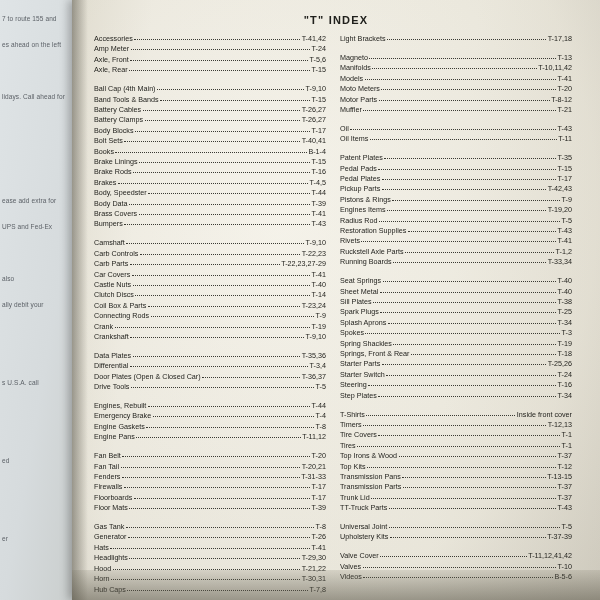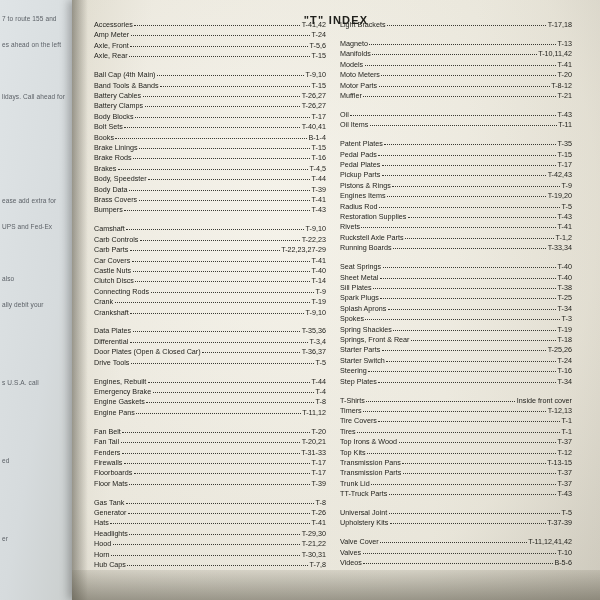--- a/index.html
+++ b/index.html
@@ -84,21 +84,21 @@
     text-align: center;
     font-size: 11px;
     font-weight: bold;
     letter-spacing: 1.2px;
     color: #20201c;
     z-index: 3;
   }
   .cols {
     position: absolute;
     left: 0;
-    top: 20px;
+    top: 34px;
     width: 528px;
     height: 530px;
     z-index: 3;
   }
   .col {
     position: absolute;
     top: 0;
     width: 232px;
   }
   .col-left { left: 22px; }
@@ -272,20 +272,25 @@
               <span class="label">Castle Nuts</span>
               <span class="dots"></span>
               <span class="pages">T-40</span>
             </div>
             <div class="entry">
               <span class="label">Clutch Discs</span>
               <span class="dots"></span>
               <span class="pages">T-14</span>
             </div>
             <div class="entry">
+              <span class="label">Coil Box &amp; Parts</span>
+              <span class="dots"></span>
+              <span class="pages">T-23,24</span>
+            </div>
+            <div class="entry">
               <span class="label">Connecting Rods</span>
               <span class="dots"></span>
               <span class="pages">T-9</span>
             </div>
             <div class="entry">
               <span class="label">Crank</span>
               <span class="dots"></span>
               <span class="pages">T-19</span>
             </div>
             <div class="entry">

